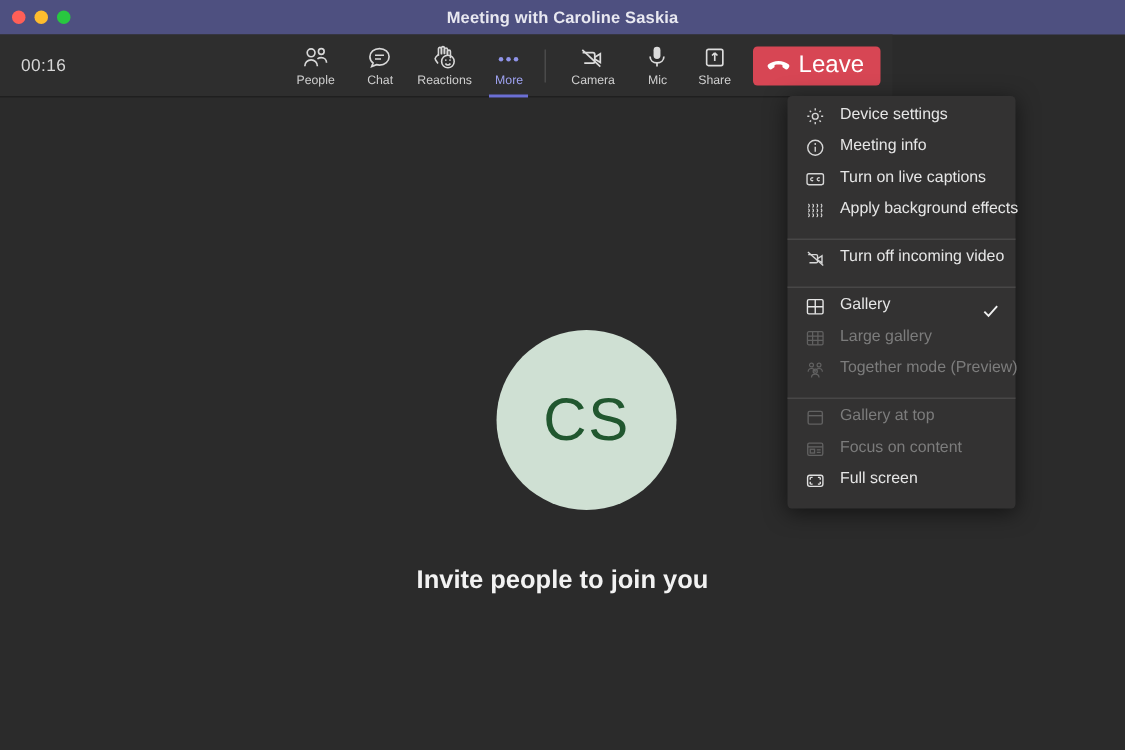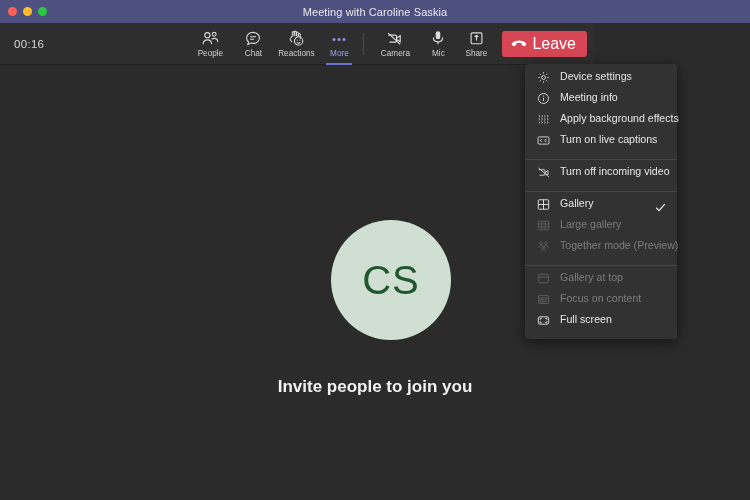--- a/index.html
+++ b/index.html
@@ -8,21 +8,21 @@
     background:#2b2b2b;
     font-family:"Liberation Sans", sans-serif;
     -webkit-font-smoothing:antialiased;
   }
   #app { position:relative; width:750px; height:500px; background:#2b2b2b; }
 
   
   .titlebar {
     position:absolute; left:0; top:0; width:750px; height:23px;
     background:#4e5080;
-    display:flex; align-items:center; justify-content:center;
+    display:flex; align-items:center; justify-content:center;font-weight:bold;
   }
   .traffic { position:absolute; left:8px; top:7px; display:flex; gap:6px; }
   .dot { width:9px; height:9px; border-radius:50%; }
   .dot.red{ background:#ff5f57; }
   .dot.yellow{ background:#febc2e; }
   .dot.green{ background:#28c840; }
   .title-text { font-size:11px; color:#e8e8f0; letter-spacing:.1px; }
 
   
   .toolbar {
@@ -247,38 +247,38 @@
           <circle cx="7" cy="7" r="5.4"></circle>
           <path d="M7 6.2v3.6"></path>
           <circle cx="7" cy="4.3" r=".65" fill="#d6d6d6" stroke="none"></circle>
         </svg>
       </span>
       <span class="mlbl">Meeting info</span>
     </div>
 
     <div class="mi">
       <span class="mico">
+        <svg width="13" height="13" viewBox="0 0 14 14" fill="none" stroke="#d6d6d6" stroke-width="1">
+          <rect x="1.1" y="3.1" width="11.8" height="7.8" rx="1.3"></rect>
+          <path d="M5.5 6.2c-.4-.4-1.8-.5-1.8 .8s1.4 1.2 1.8 .8" stroke-width=".9"></path>
+          <path d="M10.2 6.2c-.4-.4-1.8-.5-1.8 .8s1.4 1.2 1.8 .8" stroke-width=".9"></path>
+        </svg>
+      </span>
+      <span class="mlbl">Turn on live captions</span>
+    </div>
+
+    <div class="mi">
+      <span class="mico">
         <svg width="13" height="13" viewBox="0 0 14 14" fill="none" stroke="#d6d6d6" stroke-width=".85">
           <path d="M2 2.2c1 .6 1 1.8 0 2.4M5 2.2c1 .6 1 1.8 0 2.4M8 2.2c1 .6 1 1.8 0 2.4M11 2.2c1 .6 1 1.8 0 2.4"></path>
           <path d="M2 5.6c1 .6 1 1.8 0 2.4M5 5.6c1 .6 1 1.8 0 2.4M8 5.6c1 .6 1 1.8 0 2.4M11 5.6c1 .6 1 1.8 0 2.4"></path>
           <path d="M2 9c1 .6 1 1.8 0 2.4M5 9c1 .6 1 1.8 0 2.4M8 9c1 .6 1 1.8 0 2.4M11 9c1 .6 1 1.8 0 2.4"></path>
         </svg>
       </span>
       <span class="mlbl">Apply background effects</span>
-    </div>
-
-    <div class="mi">
-      <span class="mico">
-        <svg width="13" height="13" viewBox="0 0 14 14" fill="none" stroke="#d6d6d6" stroke-width="1">
-          <rect x="1.1" y="3.1" width="11.8" height="7.8" rx="1.3"></rect>
-          <path d="M5.5 6.2c-.4-.4-1.8-.5-1.8 .8s1.4 1.2 1.8 .8" stroke-width=".9"></path>
-          <path d="M10.2 6.2c-.4-.4-1.8-.5-1.8 .8s1.4 1.2 1.8 .8" stroke-width=".9"></path>
-        </svg>
-      </span>
-      <span class="mlbl">Turn on live captions</span>
     </div>
 
     <div class="msep"></div>
 
     <div class="mi">
       <span class="mico">
         <svg width="14" height="13" viewBox="0 0 15 14" fill="none" stroke="#d6d6d6" stroke-width="1">
           <path d="M1.9 4h5.7c.6 0 1 .4 1 1v4c0 .5-.4.9-.9.9H2.8"></path>
           <path d="M8.7 6.8l3.1-1.9v4.9l-3.1-1.9"></path>
           <path d="M1.7 2.2l11 9.6"></path>

